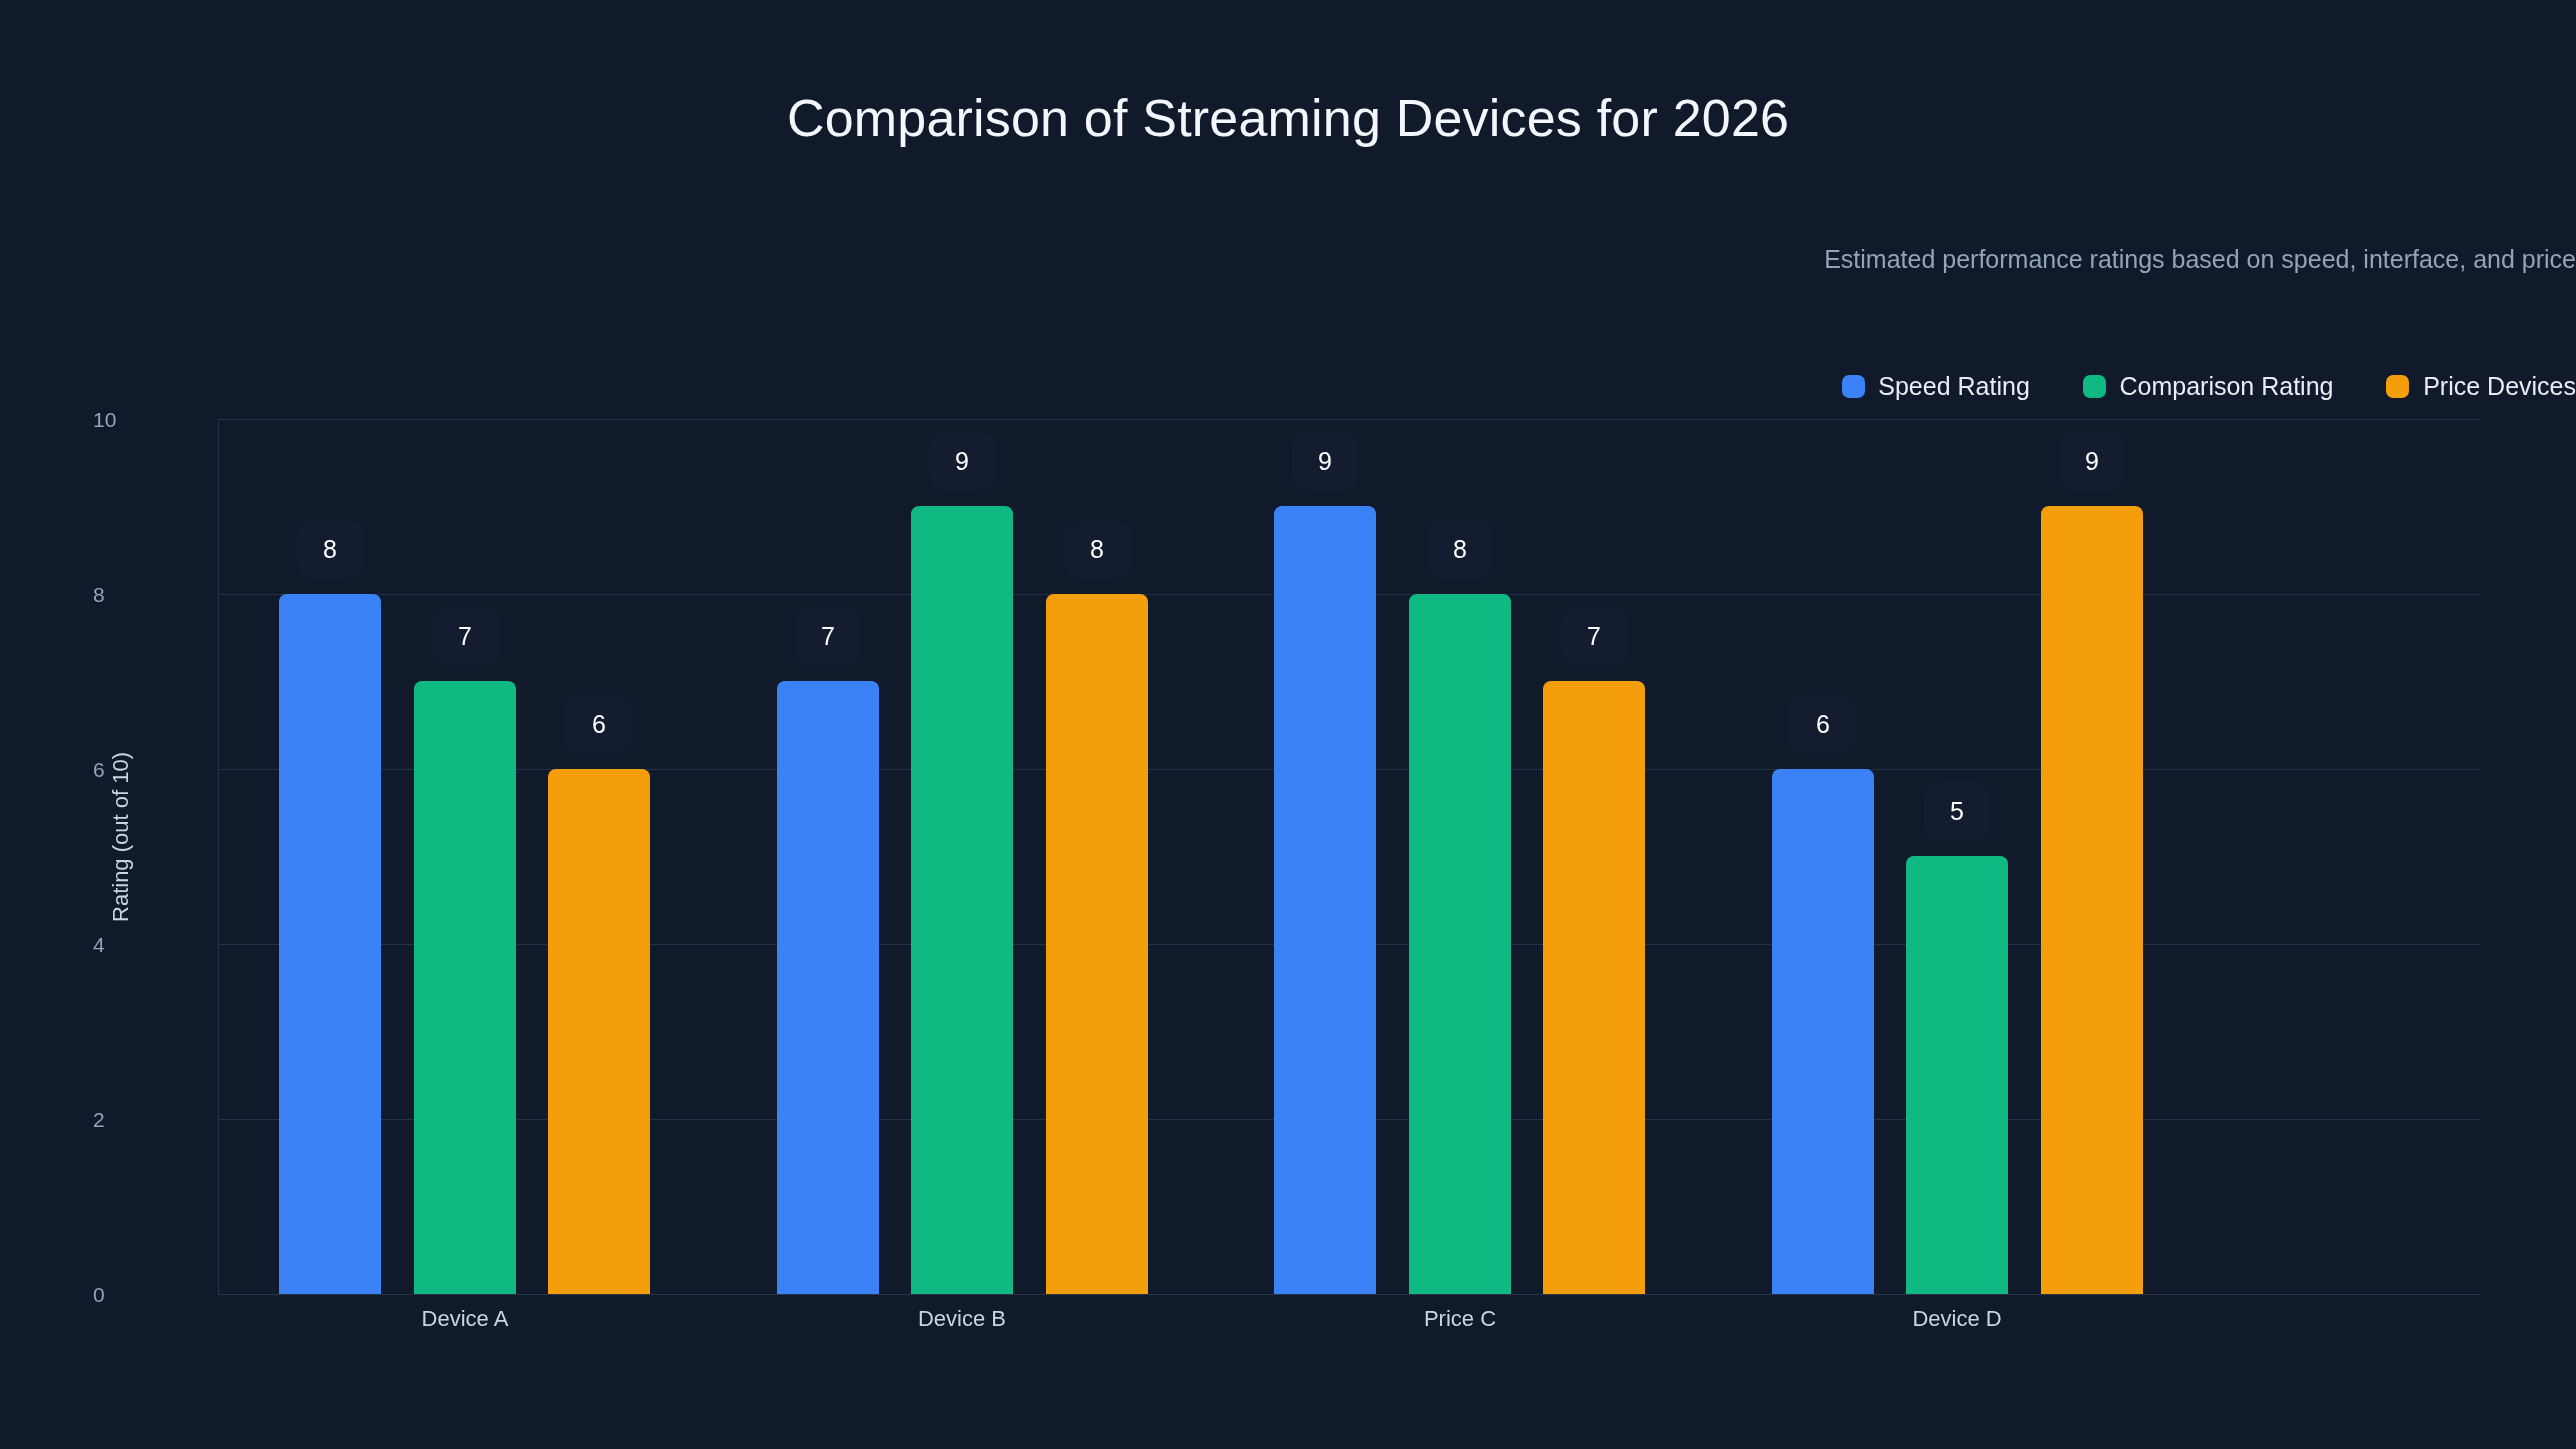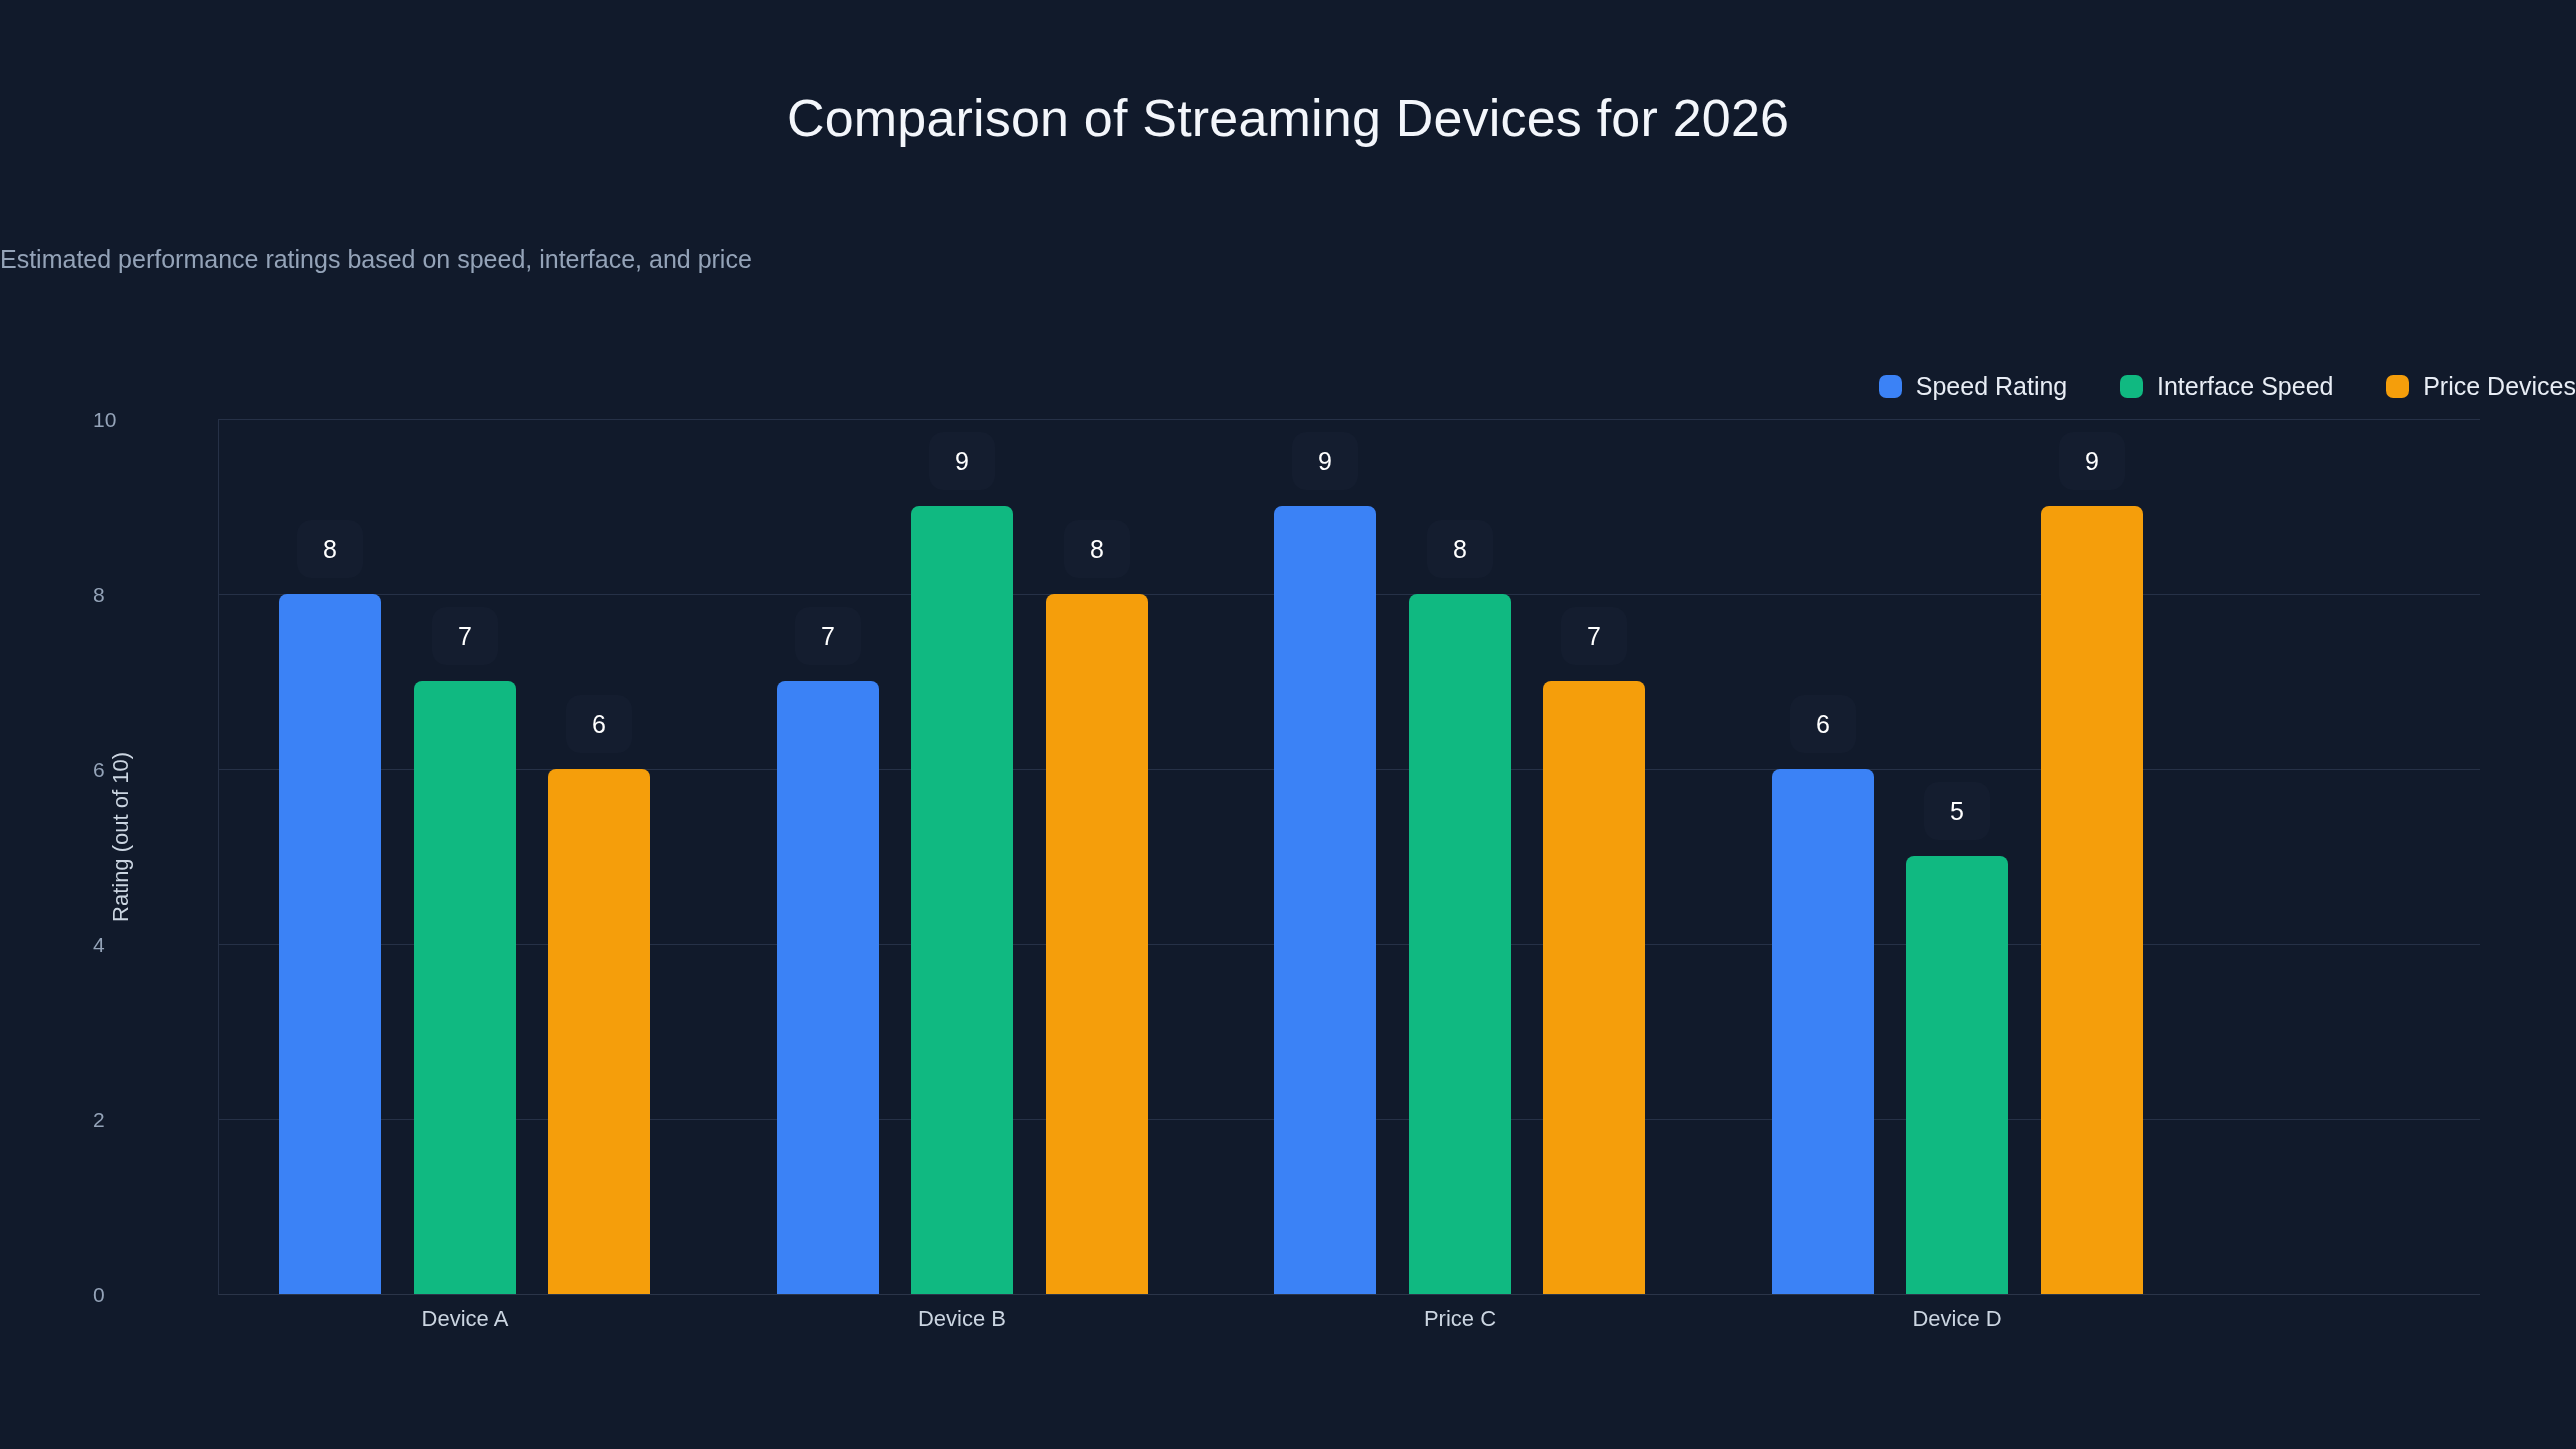--- a/index.html
+++ b/index.html
@@ -31,21 +31,21 @@
     color: #f3f6fb;
     letter-spacing: 0.2px;
     line-height: 1.1;
   }
 
   .chart-subtitle {
     position: absolute;
     top: 244px;
     left: 0;
     width: 2576px;
-    text-align: left;
+    text-align: right;
     font-size: 25px;
     font-weight: 400;
     color: #94a3b8;
     line-height: 1.2;
   }
 
   
   .legend {
     position: absolute;
     top: 372px;
@@ -165,21 +165,21 @@
   <div class="chart-title">Comparison of Streaming Devices for 2026</div>
   <div class="chart-subtitle">Estimated performance ratings based on speed, interface, and price</div>
 
   <div class="legend" id="legend">
       <div class="legend-item">
         <span class="legend-swatch" style="background: rgb(59, 130, 246);"></span>
         <span class="legend-label">Speed Rating</span>
       </div>
       <div class="legend-item">
         <span class="legend-swatch" style="background: rgb(16, 185, 129);"></span>
-        <span class="legend-label">Interface Speed</span>
+        <span class="legend-label">Comparison Rating</span>
       </div>
       <div class="legend-item">
         <span class="legend-swatch" style="background: rgb(245, 158, 11);"></span>
         <span class="legend-label">Price Devices</span>
       </div>
     </div>
 
   <div class="y-axis-title">Rating (out of 10)</div>
 
   <div class="axis-left"></div>

